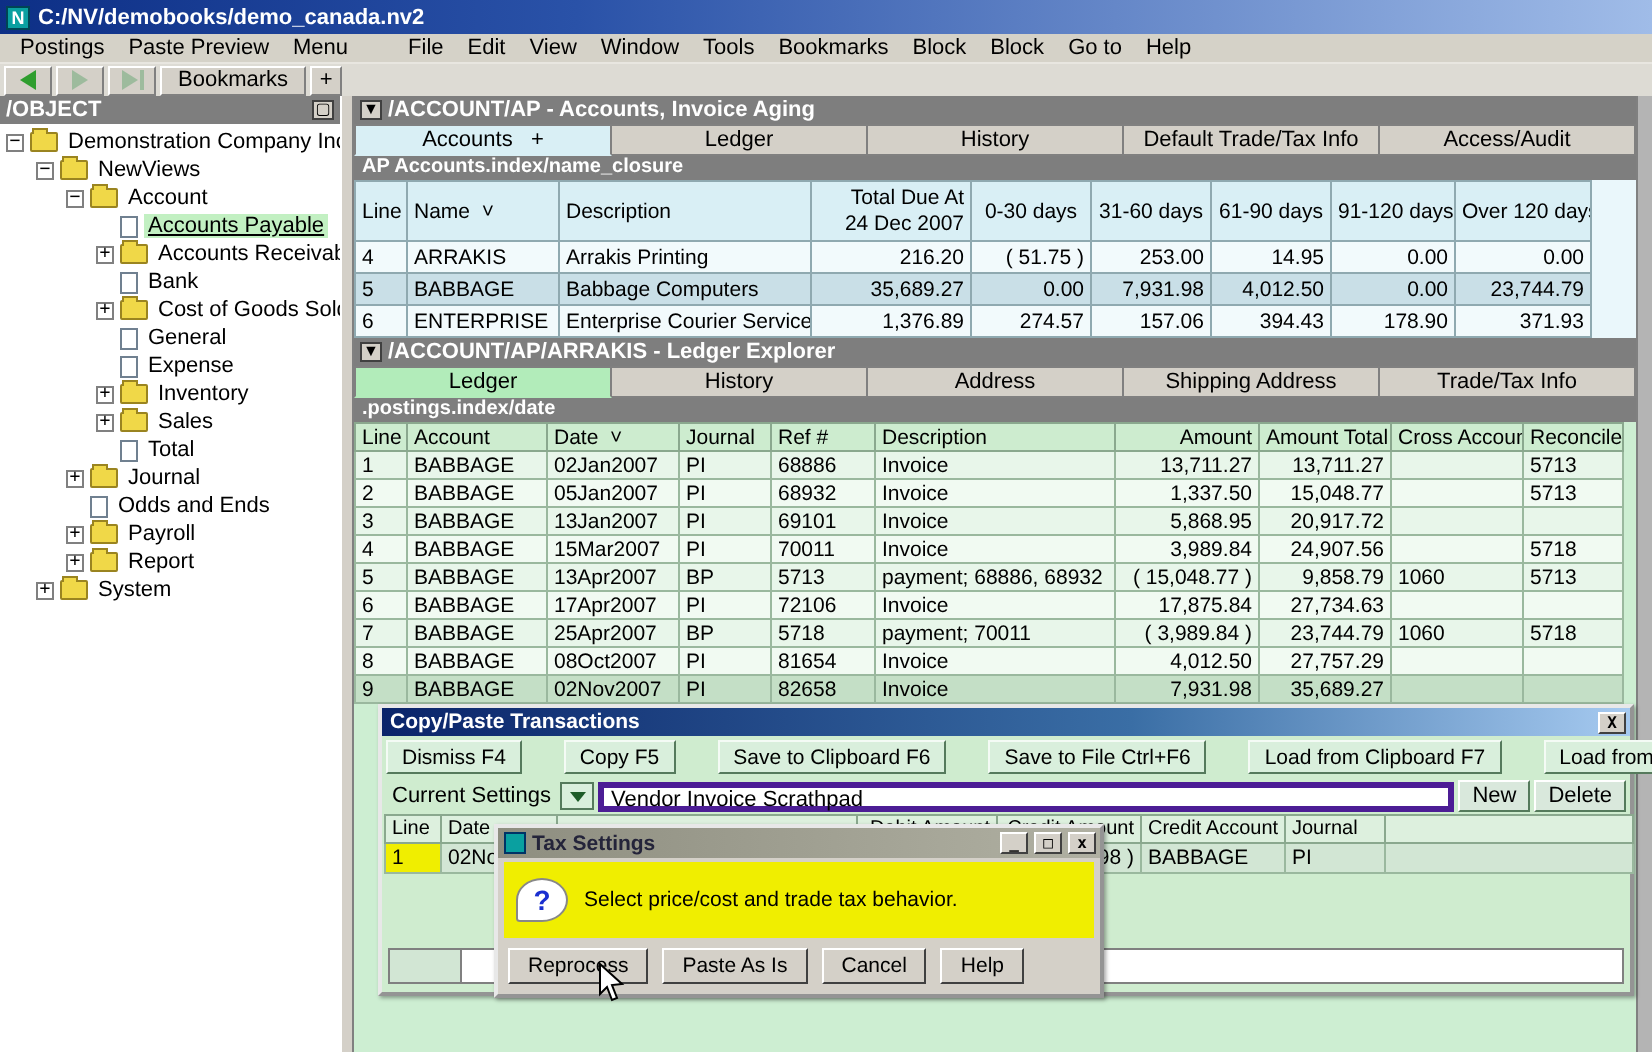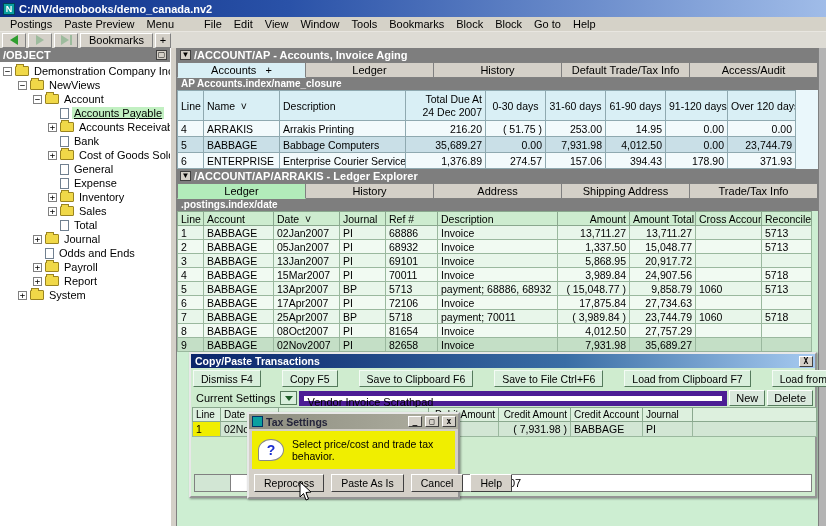--- a/index.html
+++ b/index.html
@@ -86,34 +86,34 @@
     background:linear-gradient(90deg,#0a246a,#3a6ea5 60%,#a6caf0); color:#fff; font-weight:bold; font-size:10.5px; }
   .dlg-title .spacer { flex:1; }
   .win-btn { width:14px; height:11px; background:#d4d0c8; border:1px solid; border-color:#fff #404040 #404040 #fff; color:#000; font-size:8px; line-height:9px; text-align:center; font-weight:bold; font-family:"DejaVu Sans Mono",monospace; }
   .cp-buttons { display:flex; gap:21px; padding:2px 2px; flex:none; }
   .btn-green { height:17px; background:var(--btn_green,#d9efdc); border:1px solid; border-color:#f4fbf5 #557a5c #557a5c #f4fbf5; padding:0 7px; font-size:10.5px; display:flex; align-items:center; justify-content:center; white-space:nowrap; }
   .cp-buttons .btn-green { flex:1; }
   .cp-settings { display:flex; align-items:center; gap:2px; padding:1px 2px; flex:none; }
   .cp-settings .lbl { padding:0 3px; white-space:nowrap; }
   .dd-btn { width:17px; height:14px; background:var(--btn_green,#d9efdc); border:1px solid #557a5c; display:flex; align-items:center; justify-content:center; }
   .dd-arr { width:0; height:0; border:4px solid transparent; border-top:5px solid #1d5c28; margin-top:4px; }
-  .cp-input { flex:1; height:15px; background:#fff; border:5px solid #4c1d95; padding:0 3px; line-height:13px; }
+  .cp-input { flex:1; height:15px; background:#fff; border:3px solid #4c1d95; padding:0 3px; line-height:13px; }
   .btn-sm { height:16px; background:#d9e8dc; border:1px solid; border-color:#fff #557a5c #557a5c #fff; padding:0 6px; line-height:14px; white-space:nowrap; }
   .tbl-cp { width:624px; margin-left:1px; }
   .tbl-cp th { background:#ddf0de; border:1px solid #8aa88e; height:14px; font-size:10px; }
   .tbl-cp td { background:#d2e6d4; border:1px solid #9ab89e; height:15px; }
   .tbl-cp td.hl { background:var(--highlight,#f0ee00); }
   .tbl-cp th:nth-child(4),.tbl-cp th:nth-child(5),.tbl-cp td:nth-child(4),.tbl-cp td:nth-child(5) { text-align:right; }
   .cp-fill { flex:1; }
   .cp-entry { flex:none; height:18px; display:flex; margin:0 3px 4px 3px; }
   .cp-entry .stub { width:36px; background:#d2e6d4; border:1px solid #808080; border-right:none; }
   .cp-entry .field { flex:1; background:#fff; border:1px solid #808080; line-height:16px; padding-left:278px; }
 
   
-  #taxdlg { left:247px; top:412px; width:213px; height:87px; background:#d4d0c8; z-index:20; display:flex; flex-direction:column; }
+  #taxdlg { left:247px; top:412px; width:305px; height:87px; background:#d4d0c8; z-index:20; display:flex; flex-direction:column; }
   .tax-title { height:15px; flex:none; display:flex; align-items:center; gap:3px; padding:0 2px 0 3px;
     background:linear-gradient(90deg,#8e8e80,#b0b0a2); color:#24243a; font-weight:bold; font-size:10.5px; }
   .tax-title .mini-icon { width:11px; height:11px; background:#0aa0a0; border:1px solid #036; }
   .tax-title .spacer { flex:1; }
   .tax-msg { margin:2px 3px; background:var(--highlight,#f0ee00); flex:1; display:flex; align-items:center; gap:8px; padding:0 6px; }
   .q-bubble { width:26px; height:22px; background:#fff; border:1px solid #888; border-radius:50% 50% 50% 8%; color:#1a2fd0; font-weight:bold; font-size:14px; text-align:center; line-height:20px; flex:none; }
   .tax-msg .msg-text { font-size:10.5px; }
   .tax-buttons { flex:none; display:flex; gap:7px; padding:3px 5px 5px 5px; }
   .btn-gray { height:18px; background:#d4d0c8; border:1px solid; border-color:#fff #404040 #404040 #fff; padding:0 9px; font-size:10.5px; display:flex; align-items:center; white-space:nowrap; }
 

